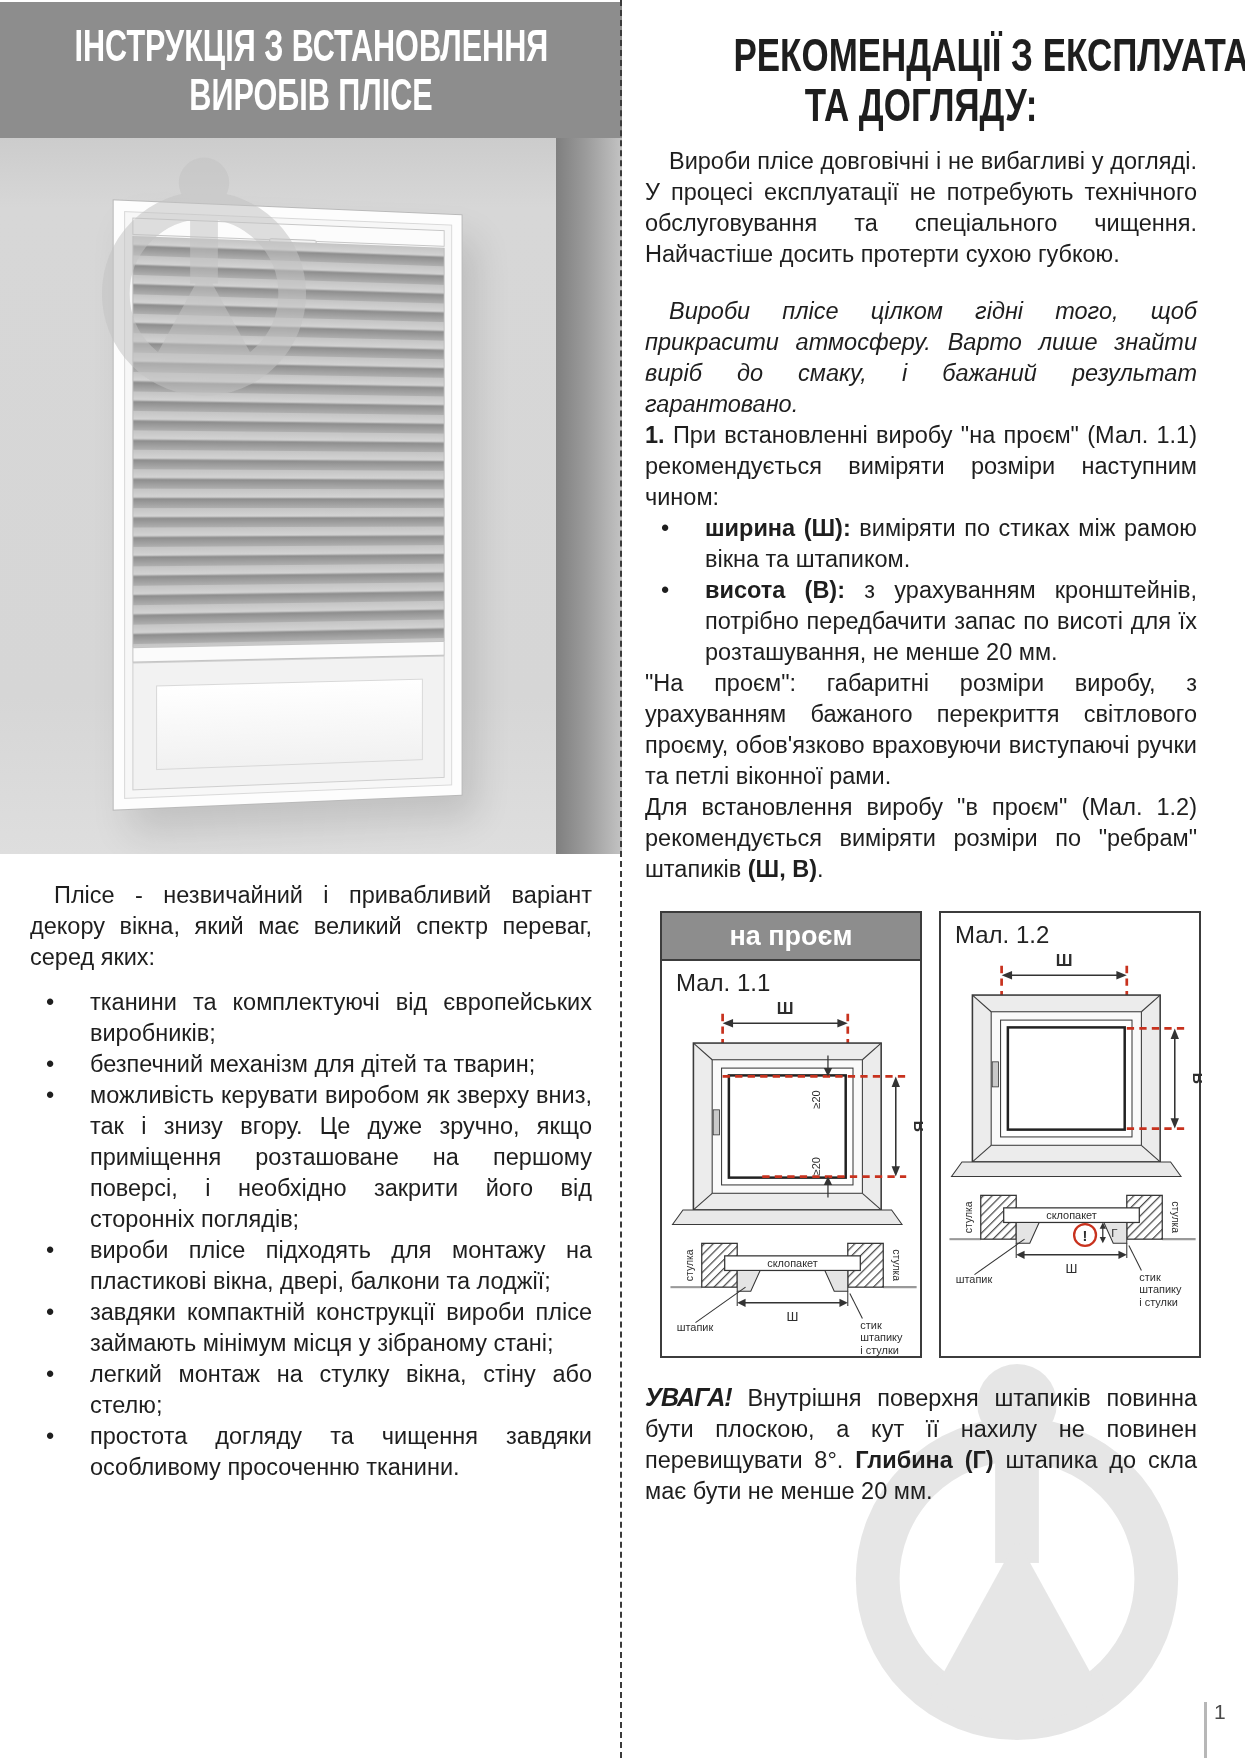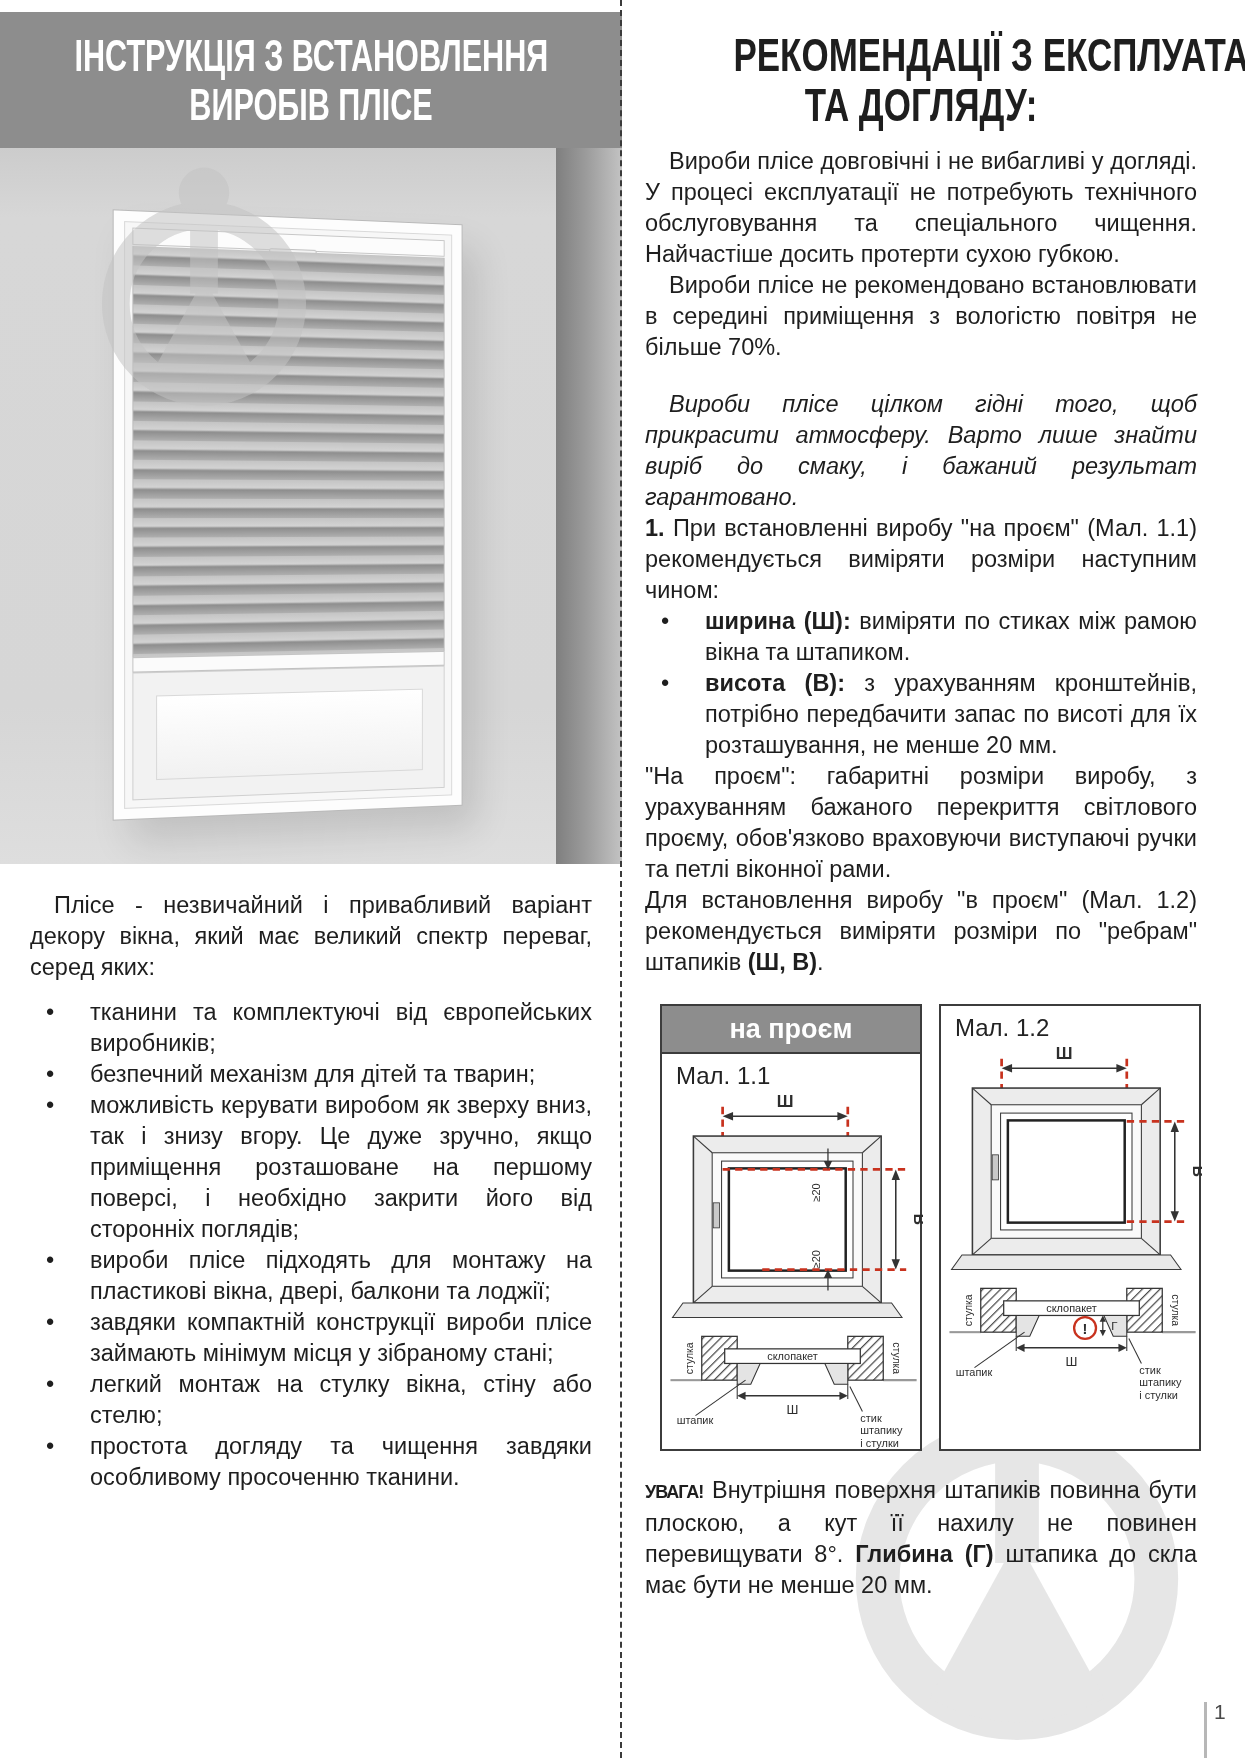--- a/index.html
+++ b/index.html
@@ -16,21 +16,21 @@
   
   .jp{font-size:23.5px;line-height:31px;text-align:justify;margin:0;}
   .indent{text-indent:24px;}
   .italic{font-style:italic;}
   .cond-wrap{text-align:center;}
   .cond{display:inline-block;font-weight:bold;white-space:nowrap;transform:scaleX(.73);letter-spacing:0;}
   .bul{position:relative;padding-left:60px;font-size:23.5px;line-height:31px;text-align:justify;}
   .bm{position:absolute;left:16px;}
 
   
-  .banner{margin-top:12px;height:136px;background:#8d8d8d;display:flex;flex-direction:column;justify-content:center;align-items:center;}
+  .banner{margin-top:2px;height:136px;background:#8d8d8d;display:flex;flex-direction:column;justify-content:center;align-items:center;}
   .banner .cond{color:#ffffff;font-size:45px;line-height:49px;transform:scaleX(.68);}
 
   
   .photo{position:relative;height:716px;background:linear-gradient(180deg,#cccccc,#d7d7d7 70px,#d6d6d6 78%,#dedede);overflow:hidden;}
   .wallR{position:absolute;right:0;top:0;width:66px;height:100%;
          background:linear-gradient(90deg,#7f7f7f,#9b9b9b 45%,#c3c3c3);}
   .win3d{position:absolute;left:116px;top:70px;width:332px;height:574px;background:#f7f7f7;
          border:10px solid #fdfdfd;outline:1px solid #b9b9b9;
          box-shadow:16px 24px 36px rgba(0,0,0,.12), inset 0 0 0 1px #d9d9d9;
          transform:perspective(1100px) rotateY(9deg);}
@@ -58,21 +58,21 @@
 
   
   .panels{display:flex;gap:17px;margin-left:15px;margin-top:26px;position:relative;z-index:2;}
   .panel{width:258px;border:2px solid #3c3c3c;background:#ffffff;}
   .panel-h{height:46px;background:#8d8d8d;color:#ffffff;font-weight:bold;font-size:27px;
            display:flex;align-items:center;justify-content:center;border-bottom:2px solid #3c3c3c;}
   .fig-label{font-size:24px;color:#222;padding:8px 16px 0 14px;height:32px;box-sizing:border-box;}
   .panel svg{display:block;}
 
   .attn{margin-top:24px;position:relative;z-index:2;}
-  .attn-label{font-weight:bold;letter-spacing:-1px;font-size:18px;}
+  .attn-label{font-weight:bold;letter-spacing:-1px;font-size:25px;font-style:italic;}
 
   
   .wm{position:absolute;pointer-events:none;}
   .wm-photo{left:78px;top:12px;width:252px;height:252px;color:#c3c3c3;opacity:.55;z-index:3;}
   .wm-page{left:818px;top:1352px;width:398px;height:398px;color:#dcdcdc;opacity:.7;z-index:0;}
 
   
   .pageline{position:absolute;left:1204px;top:1702px;width:3px;height:56px;background:#b7b7b7;}
   .pagenum{position:absolute;left:1214px;top:1700px;font-size:21px;color:#4a4a4a;}
 
@@ -138,21 +138,20 @@
   </svg>
 
 <div class="col-right">
 
   <div class="cond-wrap h-care">
     <span class="cond">РЕКОМЕНДАЦІЇ З ЕКСПЛУАТАЦІЇ</span><br>
     <span class="cond">ТА ДОГЛЯДУ:</span>
   </div>
 
   <p class="jp indent" style="margin-top:16px;">Вироби плісе довговічні і не вибагливі у догляді. У процесі експлуатації не потребують технічного обслуговування та спеціального чищення. Найчастіше досить протерти сухою губкою.</p>
-  <p class="jp indent">Вироби плісе не рекомендовано встановлювати в середині приміщення з вологістю повітря не більше 70%.</p>
   <div class="gap26"></div>
   <p class="jp indent italic">Вироби плісе цілком гідні того, щоб прикрасити атмосферу. Варто лише знайти виріб до смаку, і бажаний результат гарантовано.</p>
 
 
   <p class="jp"><b>1.</b><span> При встановленні виробу "на проєм" (Мал. 1.1) рекомендується виміряти розміри наступним чином:</span></p>
 
   <div class="bul">
     <span class="bm">•</span><b>ширина (Ш):</b><span> виміряти по стиках між рамою вікна та штапиком.</span>
   </div>
   <div class="bul">

